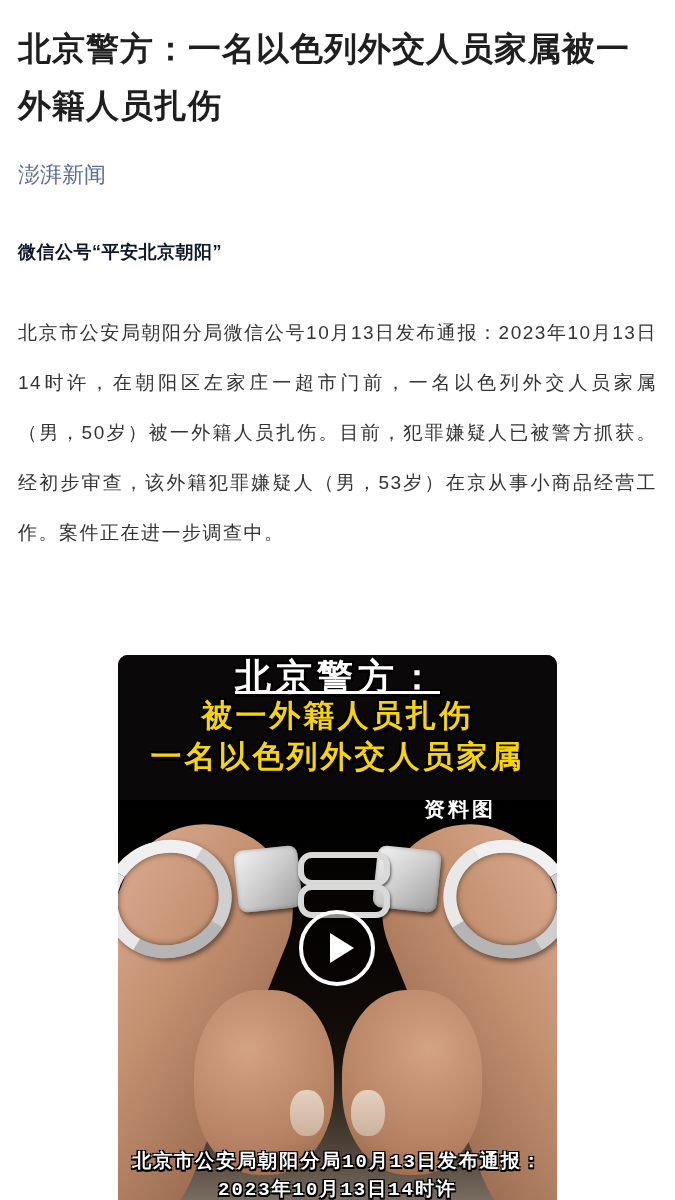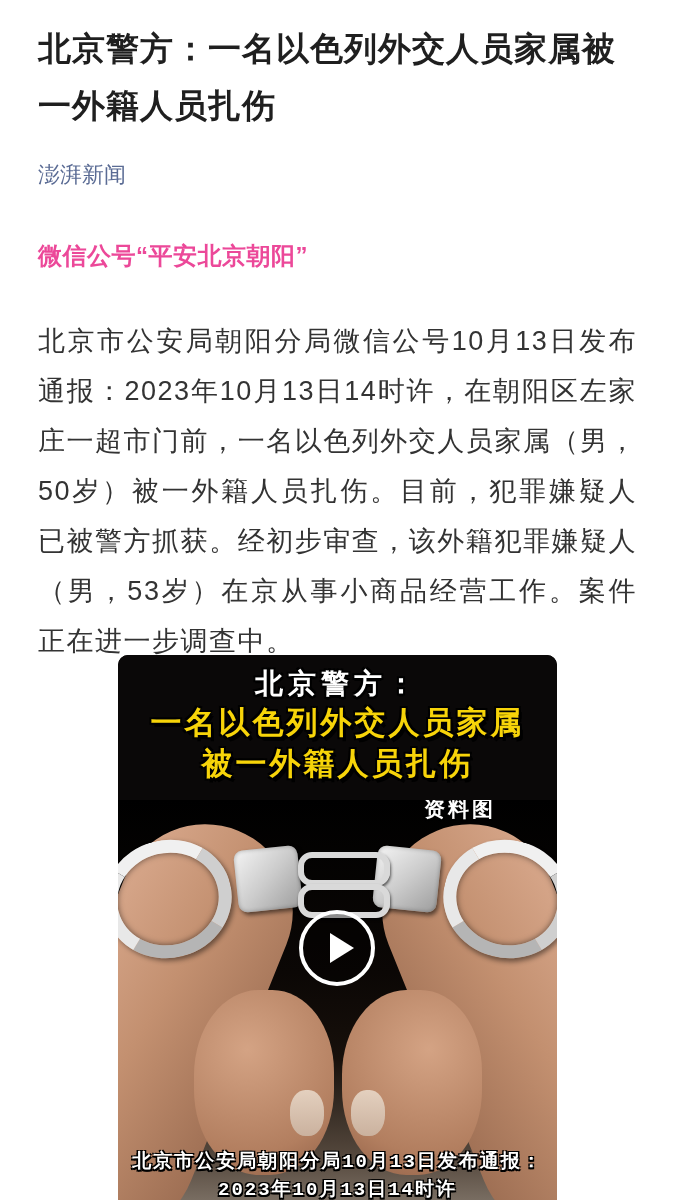--- a/index.html
+++ b/index.html
@@ -10,21 +10,21 @@
   }
   .page {
     position: relative;
     width: 675px;
     height: 1200px;
     margin: 0 auto;
     background: #ffffff;
     overflow: hidden;
   }
   .content {
-    padding: 0 38px;
+    padding: 0 18px;
   }
   
   .article-title {
     margin: 20px 0 0 0;
     font-size: 33px;
     line-height: 57px;
     font-weight: 700;
     color: #1f1f1f;
     letter-spacing: 1px;
   }
@@ -40,30 +40,30 @@
     cursor: pointer;
   }
   .meta-time {
     font-size: 22px;
     color: #bfc3cd;
     letter-spacing: 0.5px;
   }
   
   .lead-link {
     margin-top: 50px;
-    font-size: 24px;
+    font-size: 18px;
     font-weight: 700;
-    color: #ec4899;
+    color: #0f172a;
     letter-spacing: 0.5px;
     cursor: pointer;
   }
   
   .article-body {
     margin-top: 44px;
-    font-size: 27px;
+    font-size: 19px;
     line-height: 50px;
     color: #333333;
     letter-spacing: 1.5px;
     text-align: justify;
   }
   
   .video-card {
     position: absolute;
     left: 118px;
     top: 655px;
@@ -78,26 +78,27 @@
     position: relative;
     height: 145px;
     background: #0a0808;
     text-align: center;
   }
   .overlay-line {
     font-weight: 800;
     white-space: nowrap;
   }
   .overlay-line.white {
-    padding-top: 11px;
-    font-size: 28px;
+    padding-top: 4px;
+    font-size: 36px;
     line-height: 36px;
     letter-spacing: 5px;
     color: #ffffff;
     text-shadow: 2px 2px 0 #000, -2px 2px 0 #000, 2px -2px 0 #000, -2px -2px 0 #000, 0 3px 0 #000;
+    text-decoration: underline;
   }
   .overlay-line.yellow {
     font-size: 31px;
     line-height: 41px;
     letter-spacing: 3px;
     color: #f7d409;
     text-shadow: 2px 2px 0 #000, -2px 2px 0 #000, 2px -2px 0 #000, -2px -2px 0 #000, 3px 4px 0 #000;
   }
   
   .video-photo {
@@ -263,22 +264,22 @@
     <div class="lead-link">微信公号“平安北京朝阳”</div>
 
     <p class="article-body">北京市公安局朝阳分局微信公号10月13日发布通报：2023年10月13日14时许，在朝阳区左家庄一超市门前，一名以色列外交人员家属（男，50岁）被一外籍人员扎伤。目前，犯罪嫌疑人已被警方抓获。经初步审查，该外籍犯罪嫌疑人（男，53岁）在京从事小商品经营工作。案件正在进一步调查中。</p>
 
   </div>
 
   <div class="video-card">
 
     <div class="video-top">
       <div class="overlay-line white">北京警方：</div>
+      <div class="overlay-line yellow">被一外籍人员扎伤</div>
       <div class="overlay-line yellow">一名以色列外交人员家属</div>
-      <div class="overlay-line yellow">被一外籍人员扎伤</div>
     </div>
 
     <div class="video-photo">
       <div class="watermark">资料图</div>
 
       <div class="arm left"></div>
       <div class="arm right"></div>
       <div class="fist left"></div>
       <div class="fist right"></div>
       <div class="thumbnail-nail left"></div>

